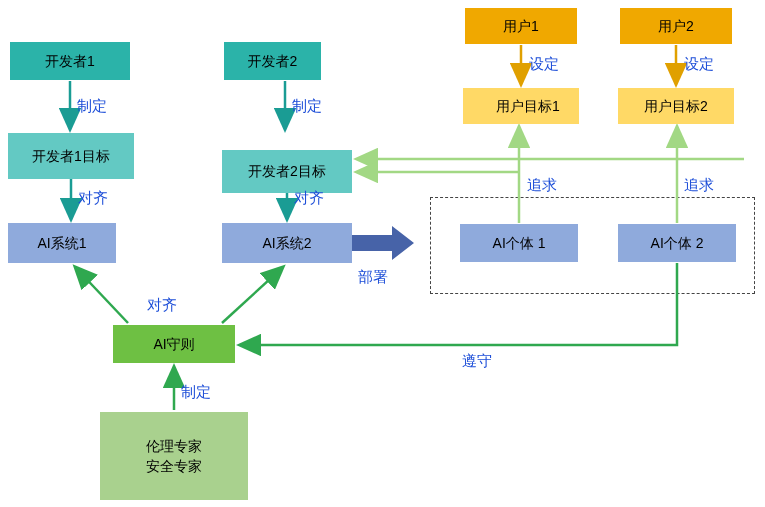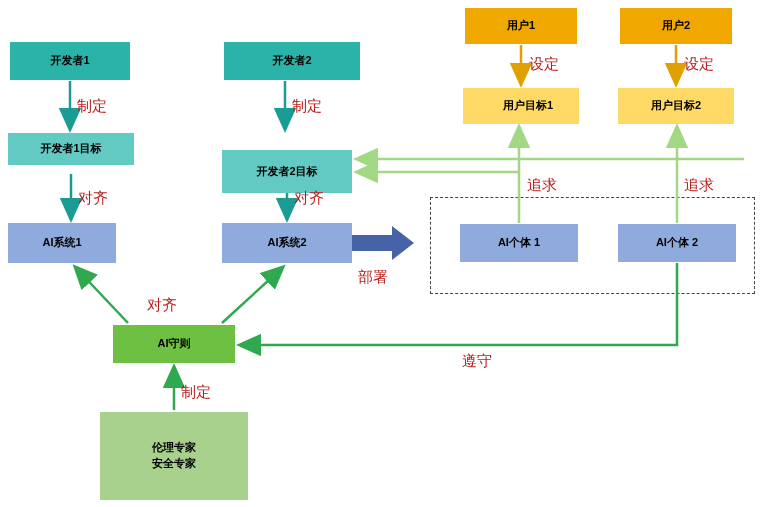--- a/index.html
+++ b/index.html
@@ -11,37 +11,36 @@
     height: 507px;
     background: #ffffff;
     overflow: hidden;
   }
   .box {
     position: absolute;
     display: flex;
     flex-direction: column;
     align-items: center;
     justify-content: center;
-    font-size: 11px;
+    font-size: 14px;
     color: #000;
     text-align: left;
     line-height: 1.45;
-    font-weight: bold;
   }
   .teal       { background: var(--teal, #2bb3a9); }
   .teal-light { background: var(--teal-light, #63c9c3); }
   .blue       { background: var(--blue, #8faadc); }
   .gold       { background: var(--gold, #f0a800); }
   .gold-light { background: var(--gold-light, #ffd966); }
   .green      { background: var(--green, #6ec043); }
   .green-soft { background: var(--green-light-box, #a9d18e); }
   .edge-label {
     position: absolute;
     font-size: 15px;
-    color: #b91c1c;
+    color: #1d4ed8;
     white-space: nowrap;
   }
   #dashed-group {
     position: absolute;
     left: 430px; top: 197px; width: 325px; height: 97px;
     border: 1.5px dashed #444;
     background: transparent;
   }
   #arrows {
     position: absolute;
@@ -89,22 +88,22 @@
     <line x1="222" y1="323" x2="282" y2="268" stroke="var(--arrow-green, #2fa84f)" stroke-width="2.5" marker-end="url(#m-green)"></line>
 
     <path d="M 677 263 L 677 345 L 241 345" fill="none" stroke="var(--arrow-green, #2fa84f)" stroke-width="2.5" marker-end="url(#m-green)"></path>
 
     <line x1="174" y1="410" x2="174" y2="368" stroke="var(--arrow-green, #2fa84f)" stroke-width="2.5" marker-end="url(#m-green)"></line>
 
     <polygon points="352,235 392,235 392,226 414,243 392,260 392,251 352,251" fill="var(--deploy-arrow, #4763a8)"></polygon>
   </svg>
 
   <div class="box teal" style="left:10px;  top:42px;  width:120px; height:38px;">开发者1</div>
-  <div class="box teal" style="left:224px; top:42px;  width:136px; height:38px;">开发者2</div>
-  <div class="box teal-light" style="left:8px;   top:133px; width:126px; height:32px;">开发者1目标</div>
+  <div class="box teal" style="left:224px; top:42px;  width:97px; height:38px;">开发者2</div>
+  <div class="box teal-light" style="left:8px;   top:133px; width:126px; height:46px;">开发者1目标</div>
   <div class="box teal-light" style="left:222px; top:150px; width:130px; height:43px;">开发者2目标</div>
   <div class="box blue" style="left:8px;   top:223px; width:108px; height:40px;">AI系统1</div>
   <div class="box blue" style="left:222px; top:223px; width:130px; height:40px;">AI系统2</div>
 
   <div class="box gold" style="left:465px; top:8px;   width:112px; height:36px;">用户1</div>
   <div class="box gold" style="left:620px; top:8px;   width:112px; height:36px;">用户2</div>
   <div class="box gold-light" style="left:463px; top:88px;  width:116px; height:36px;padding-left:14px;">用户目标1</div>
   <div class="box gold-light" style="left:618px; top:88px;  width:116px; height:36px;">用户目标2</div>
 
   <div class="box blue" style="left:460px; top:224px; width:118px; height:38px;">AI个体 1</div>

